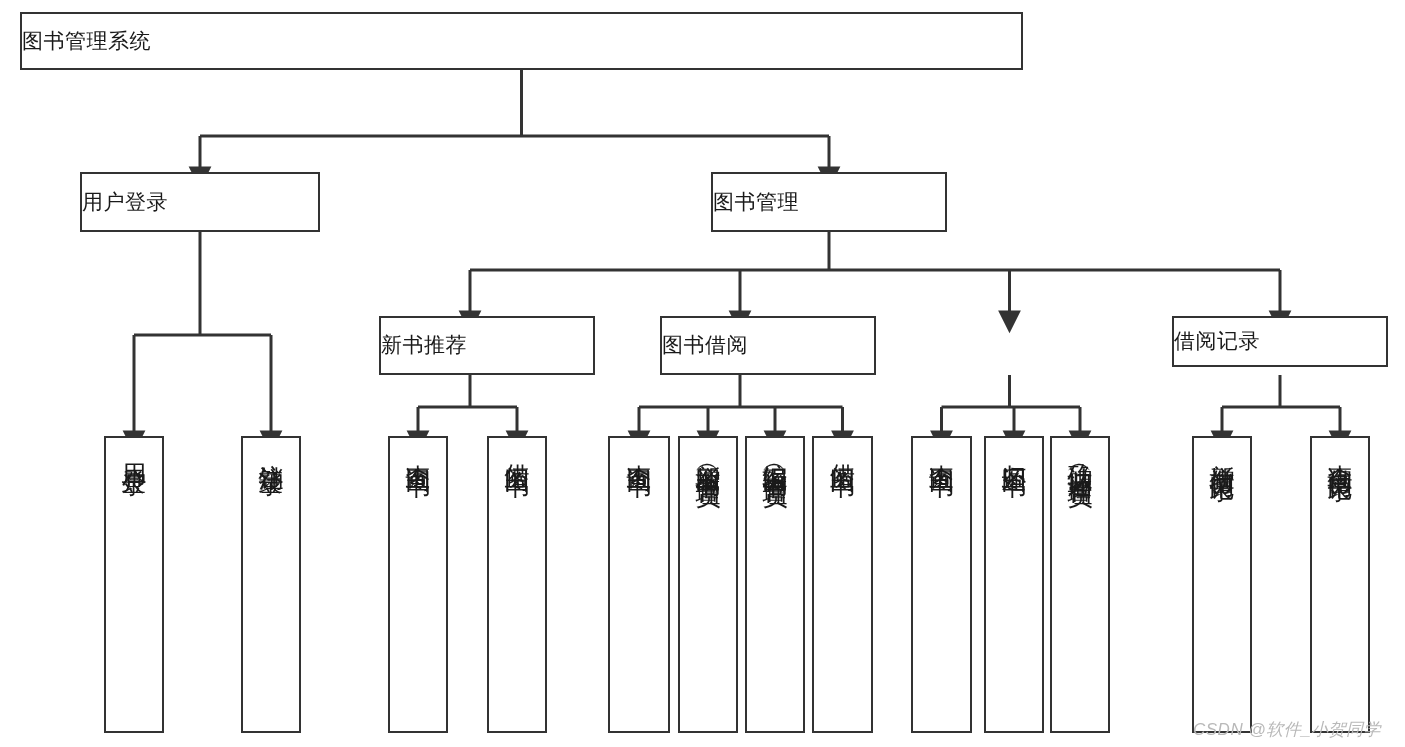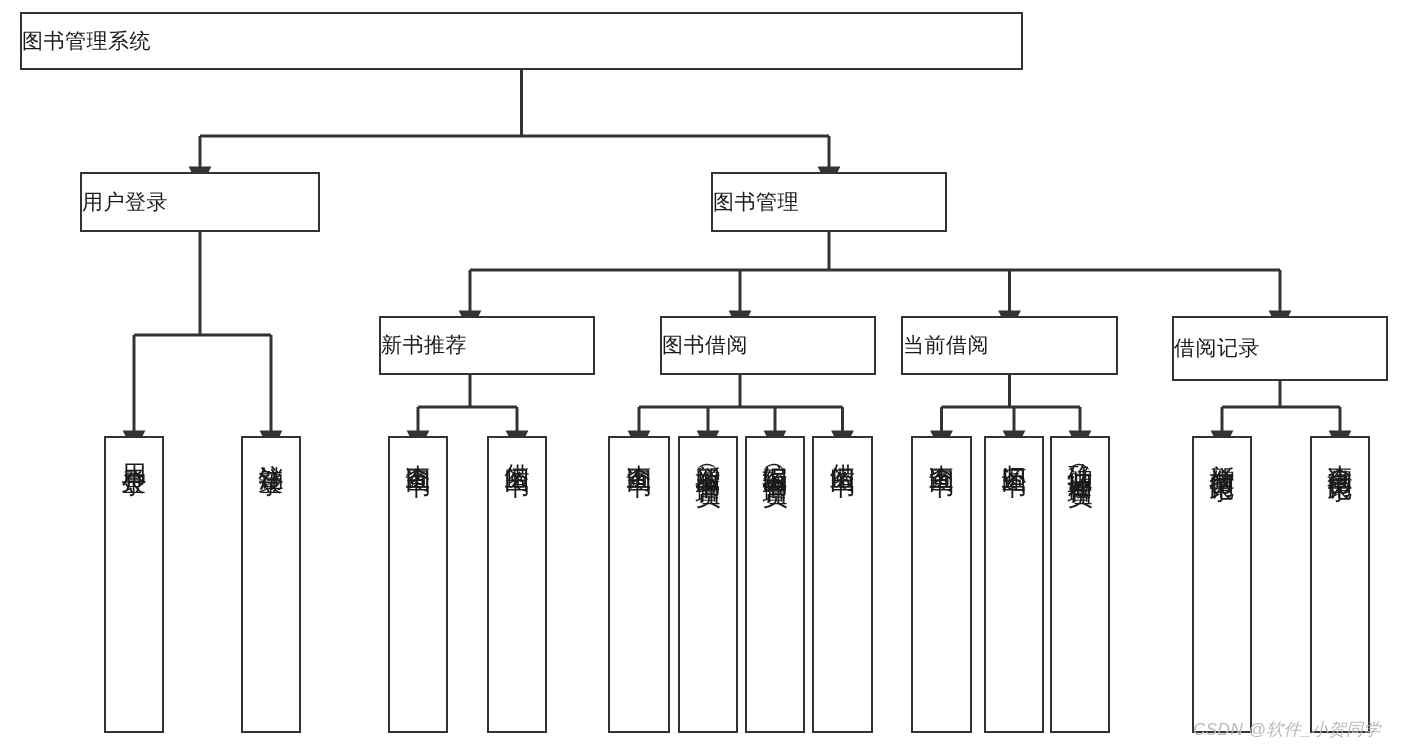--- a/index.html
+++ b/index.html
@@ -133,24 +133,21 @@
   <div class="node h" style="left: 711px; top: 172px; width: 236px; height: 60px;">
     <span class="node-label">图书管理</span>
   </div>
 
   <div class="node h" style="left: 362px; top: 316px; width: 216px; height: 59px; margin-left: 17px;">
     <span class="node-label">新书推荐</span>
   </div>
   <div class="node h" style="left: 632px; top: 316px; width: 216px; height: 59px; margin-left: 28px;">
     <span class="node-label">图书借阅</span>
   </div>
-  <div class="node h" style="left: 901px; top: 316px; width: 217px; height: 59px;">
-    <span class="node-label">当前借阅</span>
-  </div>
-  <div class="node h" style="left: 1172px; top: 316px; width: 216px; height: 65px;">
+  <div class="node h" style="left: 1172px; top: 316px; width: 216px; height: 51px;">
     <span class="node-label">借阅记录</span>
   </div>
 
   <div class="node v" style="left: 104px; top: 436px; width: 60px; height: 297px;">
     <span class="node-label">用户登录</span>
   </div>
   <div class="node v" style="left: 241px; top: 436px; width: 60px; height: 297px;">
     <span class="node-label">注销登录</span>
   </div>
 

